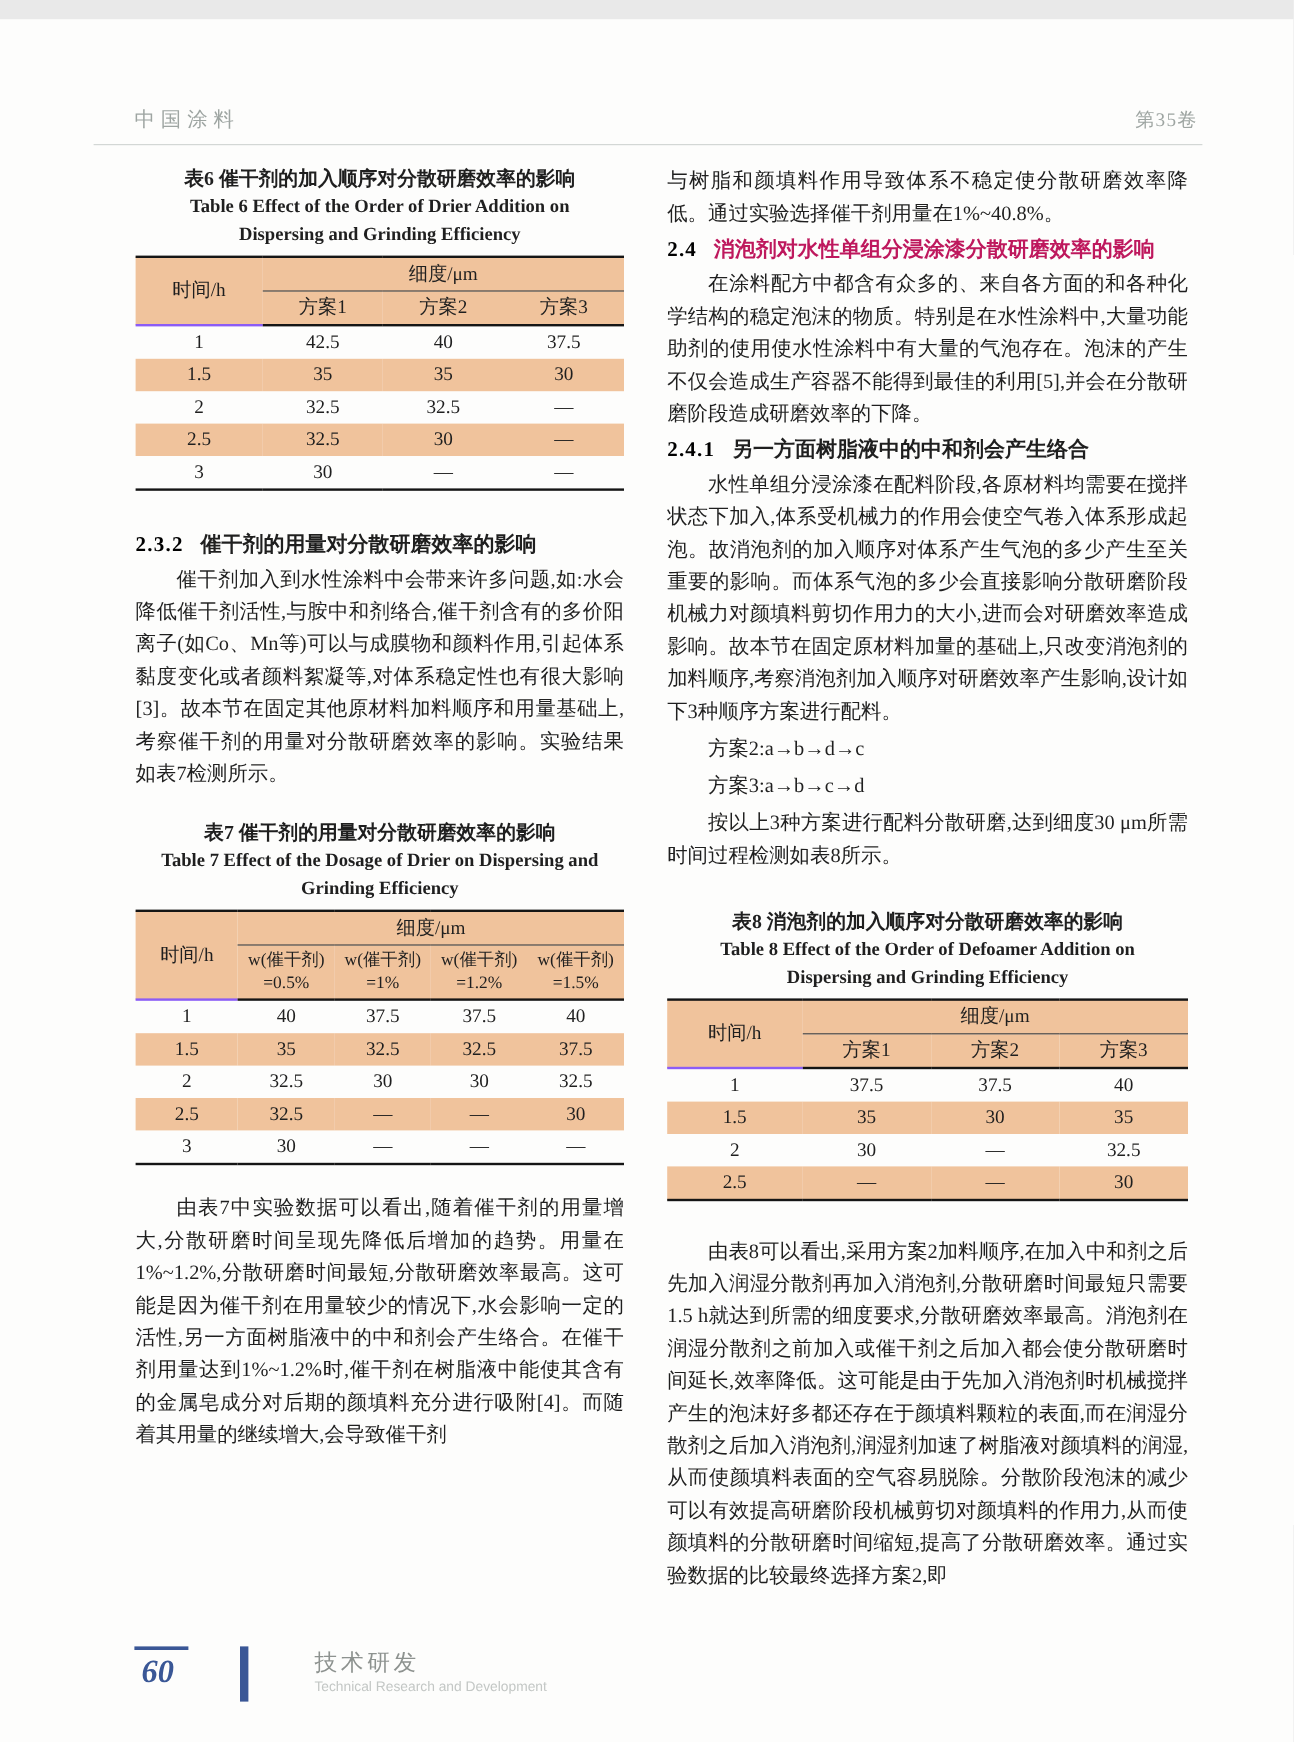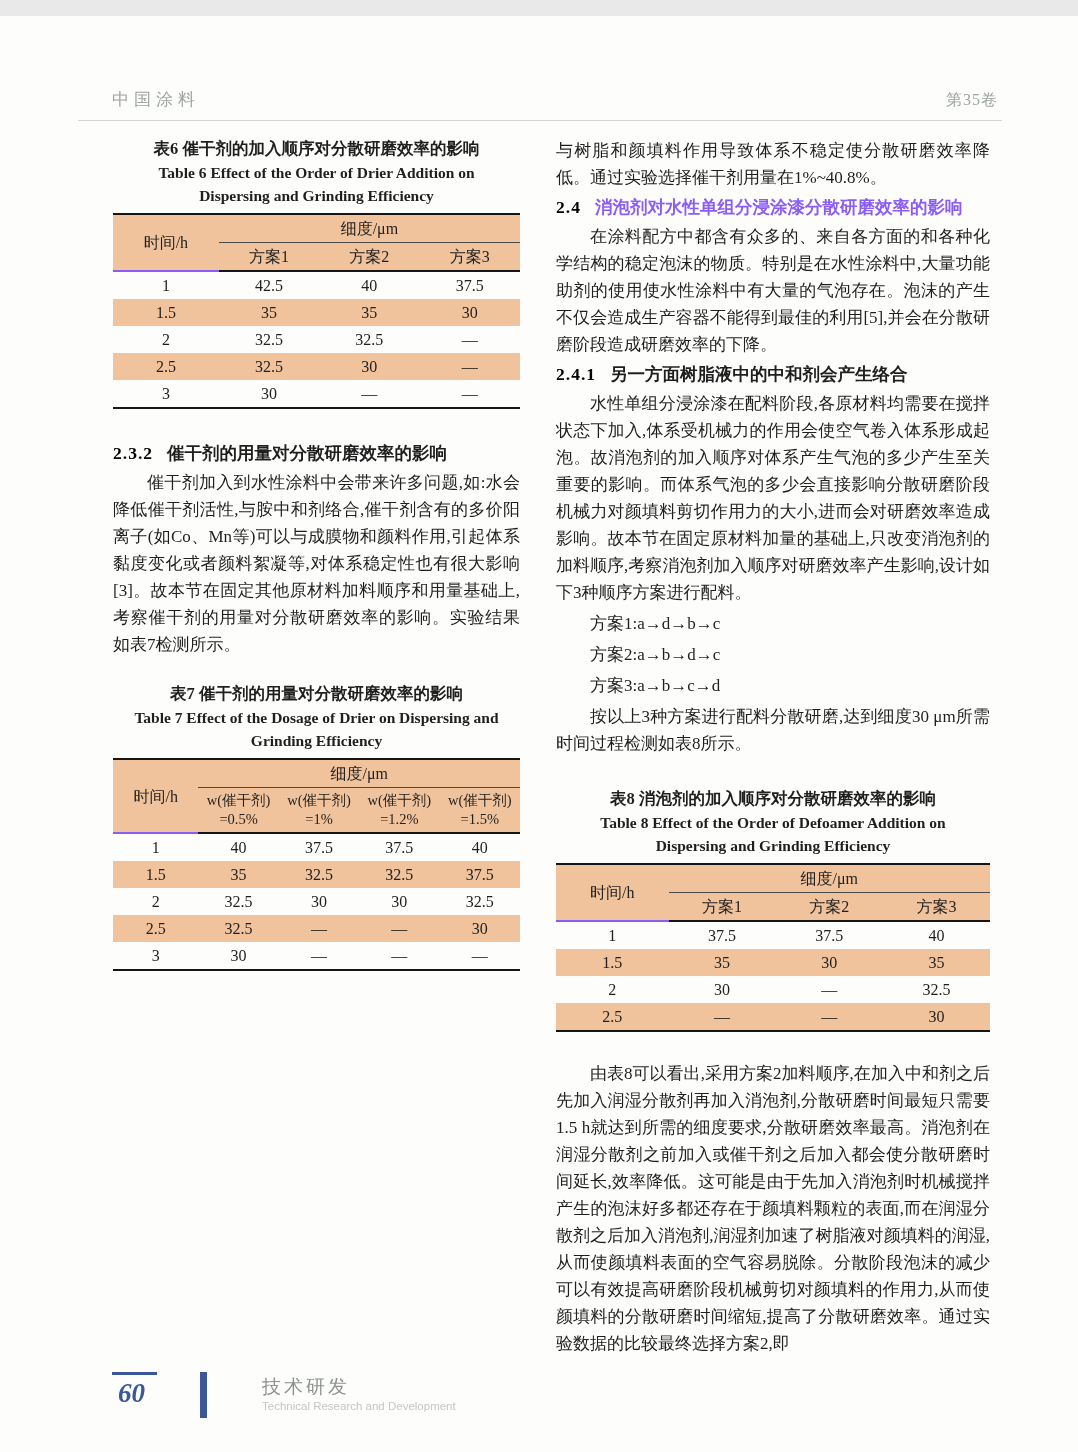--- a/index.html
+++ b/index.html
@@ -27,21 +27,21 @@
     margin:0;font-size:17px;line-height:27px;text-align:justify;
     text-indent:2em;
   }
   .para.noindent{text-indent:0;}
 
   .subsec{
     margin:3px 0 2px 0;font-size:17.5px;line-height:27px;font-weight:bold;
   }
   .subsec .num{color:#000000;margin-right:14px;letter-spacing:1px;}
   .subsec .ttl{color:#1f1f1f;}
-  .subsec.all-orange .ttl{color:#8b5cf6;}
+  .subsec.all-orange .ttl{color:#be185d;}
 
   
   .tbl-caption{text-align:center;margin:10px 0 6px 0;}
   .cap-cn{font-size:16.5px;font-weight:bold;line-height:24px;}
   .cap-en{font-size:15.5px;font-weight:bold;line-height:23px;}
 
   
   .ptable{
     width:100%;border-collapse:collapse;table-layout:fixed;
     border-top:2px solid #151515;border-bottom:2px solid #151515;
@@ -213,40 +213,40 @@
           <td>3</td>
             <td>30</td>
             <td>—</td>
             <td>—</td>
             <td>—</td>
         </tr>
       </tbody>
     </table>
 
     <div class="gap-m"></div>
+    <p class="para">由表7中实验数据可以看出,随着催干剂的用量增大,分散研磨时间呈现先降低后增加的趋势。用量在1%~1.2%,分散研磨时间最短,分散研磨效率最高。这可能是因为催干剂在用量较少的情况下,水会影响一定的活性,另一方面树脂液中的中和剂会产生络合。在催干剂用量达到1%~1.2%时,催干剂在树脂液中能使其含有的金属皂成分对后期的颜填料充分进行吸附[4]。而随着其用量的继续增大,会导致催干剂</p>
   </section>
 
   <section class="col col-right">
 
     <p class="para noindent">与树脂和颜填料作用导致体系不稳定使分散研磨效率降低。通过实验选择催干剂用量在1%~40.8%。</p>
 
     <h3 class="subsec all-orange">
       <span class="num">2.4</span><span class="ttl">消泡剂对水性单组分浸涂漆分散研磨效率的影响</span>
     </h3>
 
     <p class="para">在涂料配方中都含有众多的、来自各方面的和各种化学结构的稳定泡沫的物质。特别是在水性涂料中,大量功能助剂的使用使水性涂料中有大量的气泡存在。泡沫的产生不仅会造成生产容器不能得到最佳的利用[5],并会在分散研磨阶段造成研磨效率的下降。</p>
 
     <h3 class="subsec">
       <span class="num">2.4.1</span><span class="ttl">另一方面树脂液中的中和剂会产生络合</span>
     </h3>
 
     <p class="para">水性单组分浸涂漆在配料阶段,各原材料均需要在搅拌状态下加入,体系受机械力的作用会使空气卷入体系形成起泡。故消泡剂的加入顺序对体系产生气泡的多少产生至关重要的影响。而体系气泡的多少会直接影响分散研磨阶段机械力对颜填料剪切作用力的大小,进而会对研磨效率造成影响。故本节在固定原材料加量的基础上,只改变消泡剂的加料顺序,考察消泡剂加入顺序对研磨效率产生影响,设计如下3种顺序方案进行配料。</p>
 
     <div class="schemes">
-      <div class="scheme-line">方案1:a→d→b→c</div>
       <div class="scheme-line">方案2:a→b→d→c</div>
       <div class="scheme-line">方案3:a→b→c→d</div>
     </div>
 
     <p class="para">按以上3种方案进行配料分散研磨,达到细度30 μm所需时间过程检测如表8所示。</p>
 
     <div class="gap-l"></div>
     <div class="tbl-caption">
       <div class="cap-cn">表8  消泡剂的加入顺序对分散研磨效率的影响</div>
       <div class="cap-en">Table 8  Effect of the Order of Defoamer Addition on</div>

